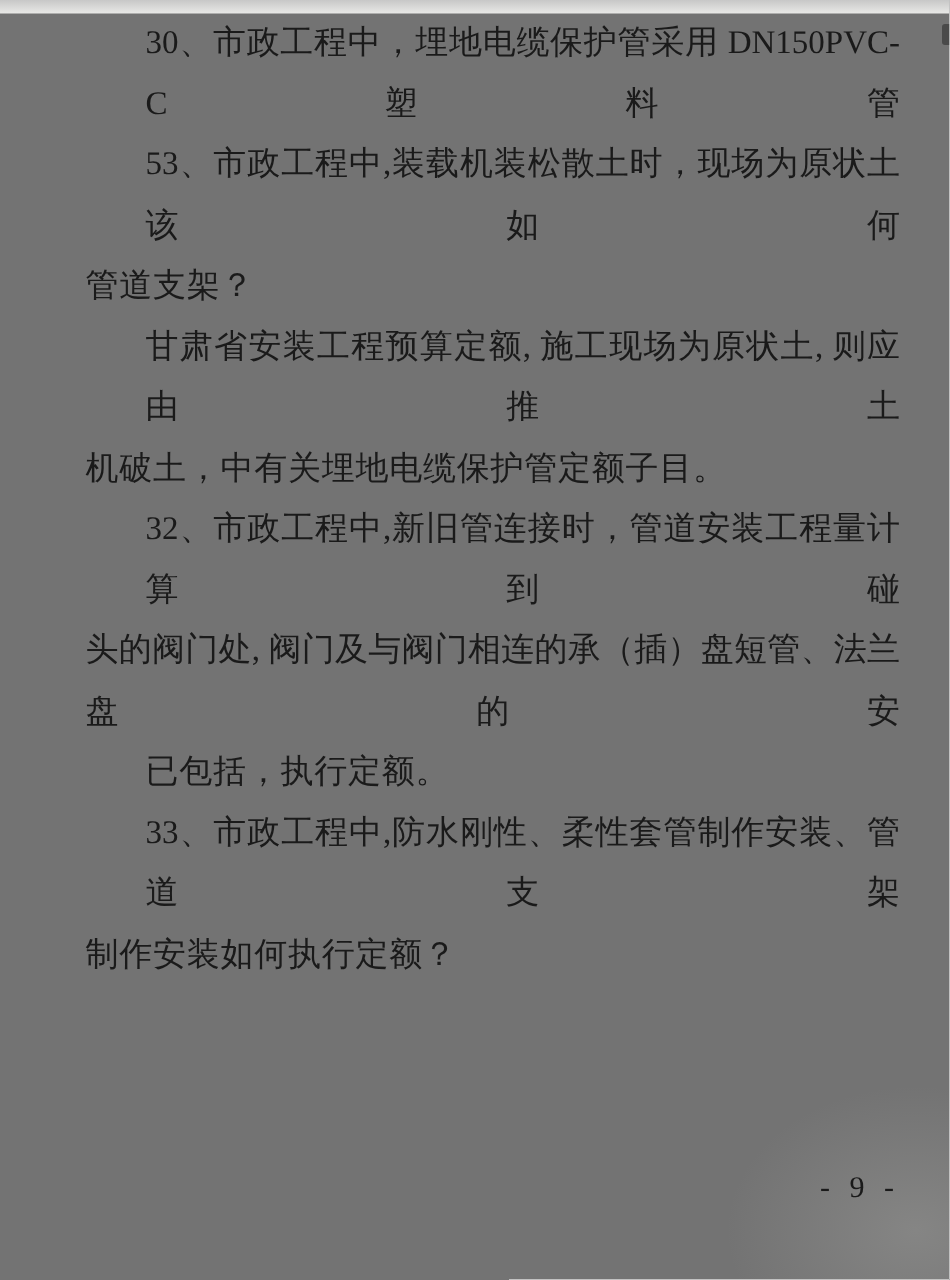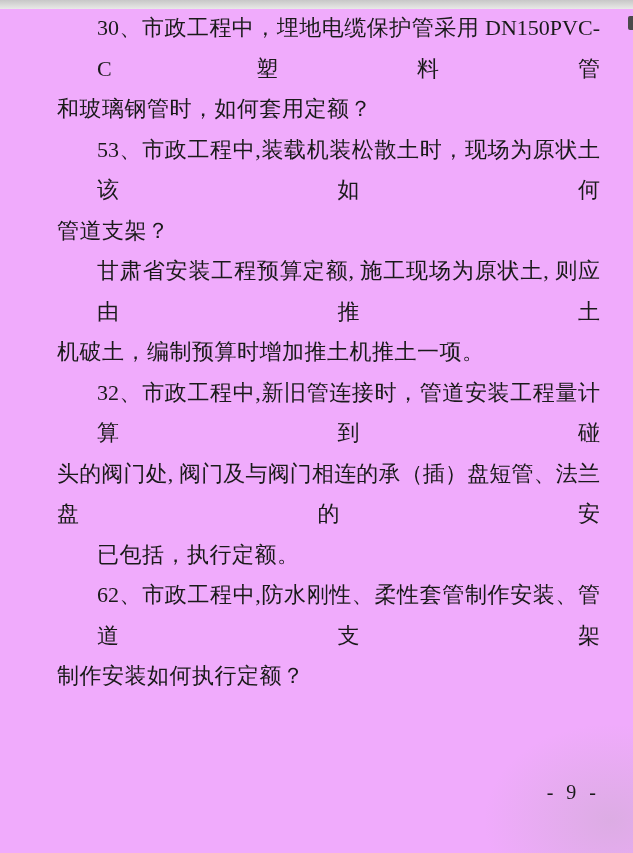--- a/index.html
+++ b/index.html
@@ -4,21 +4,21 @@
 <style>
   html, body {
     margin: 0;
     padding: 0;
     background: #ffffff;
   }
   .page {
     position: relative;
     width: 633px;
     height: 853px;
-    background: #f0abfc;
+    background: #737373;
     overflow: hidden;
     font-family: "Liberation Serif", "DejaVu Serif", serif;
     color: #1a1a1a;
   }
   
   .scan-top-band {
     position: absolute;
     top: 0; left: 0; right: 0;
     height: 9px;
     background: linear-gradient(to bottom, #c7c7c7, #e9e9e7);
@@ -76,26 +76,25 @@
 </head>
 <body>
 
 <div class="page">
   <div class="scan-top-band"></div>
   <div class="scan-mark-right"></div>
   <div class="scan-corner-noise"></div>
 
   <div class="content">
       <div class="line indent full">30、市政工程中，埋地电缆保护管采用 DN150PVC-C 塑料管</div>
-      <div class="line">和玻璃钢管时，如何套用定额？</div>
       <div class="line indent full">53、市政工程中,装载机装松散土时，现场为原状土该如何</div>
       <div class="line">管道支架？</div>
       <div class="line indent full">甘肃省安装工程预算定额, 施工现场为原状土, 则应由推土</div>
-      <div class="line">机破土，编制预算时增加推土机推土一项。</div>
+      <div class="line">机破土，中有关埋地电缆保护管定额子目。</div>
       <div class="line indent full">32、市政工程中,新旧管连接时，管道安装工程量计算到碰</div>
       <div class="line full">头的阀门处, 阀门及与阀门相连的承（插）盘短管、法兰盘的安</div>
       <div class="line indent">已包括，执行定额。</div>
-      <div class="line indent full">62、市政工程中,防水刚性、柔性套管制作安装、管道支架</div>
+      <div class="line indent full">33、市政工程中,防水刚性、柔性套管制作安装、管道支架</div>
       <div class="line">制作安装如何执行定额？</div>
     </div>
 
   <div class="page-number">- 9 -</div>
 </div>
 
 </body></html>

